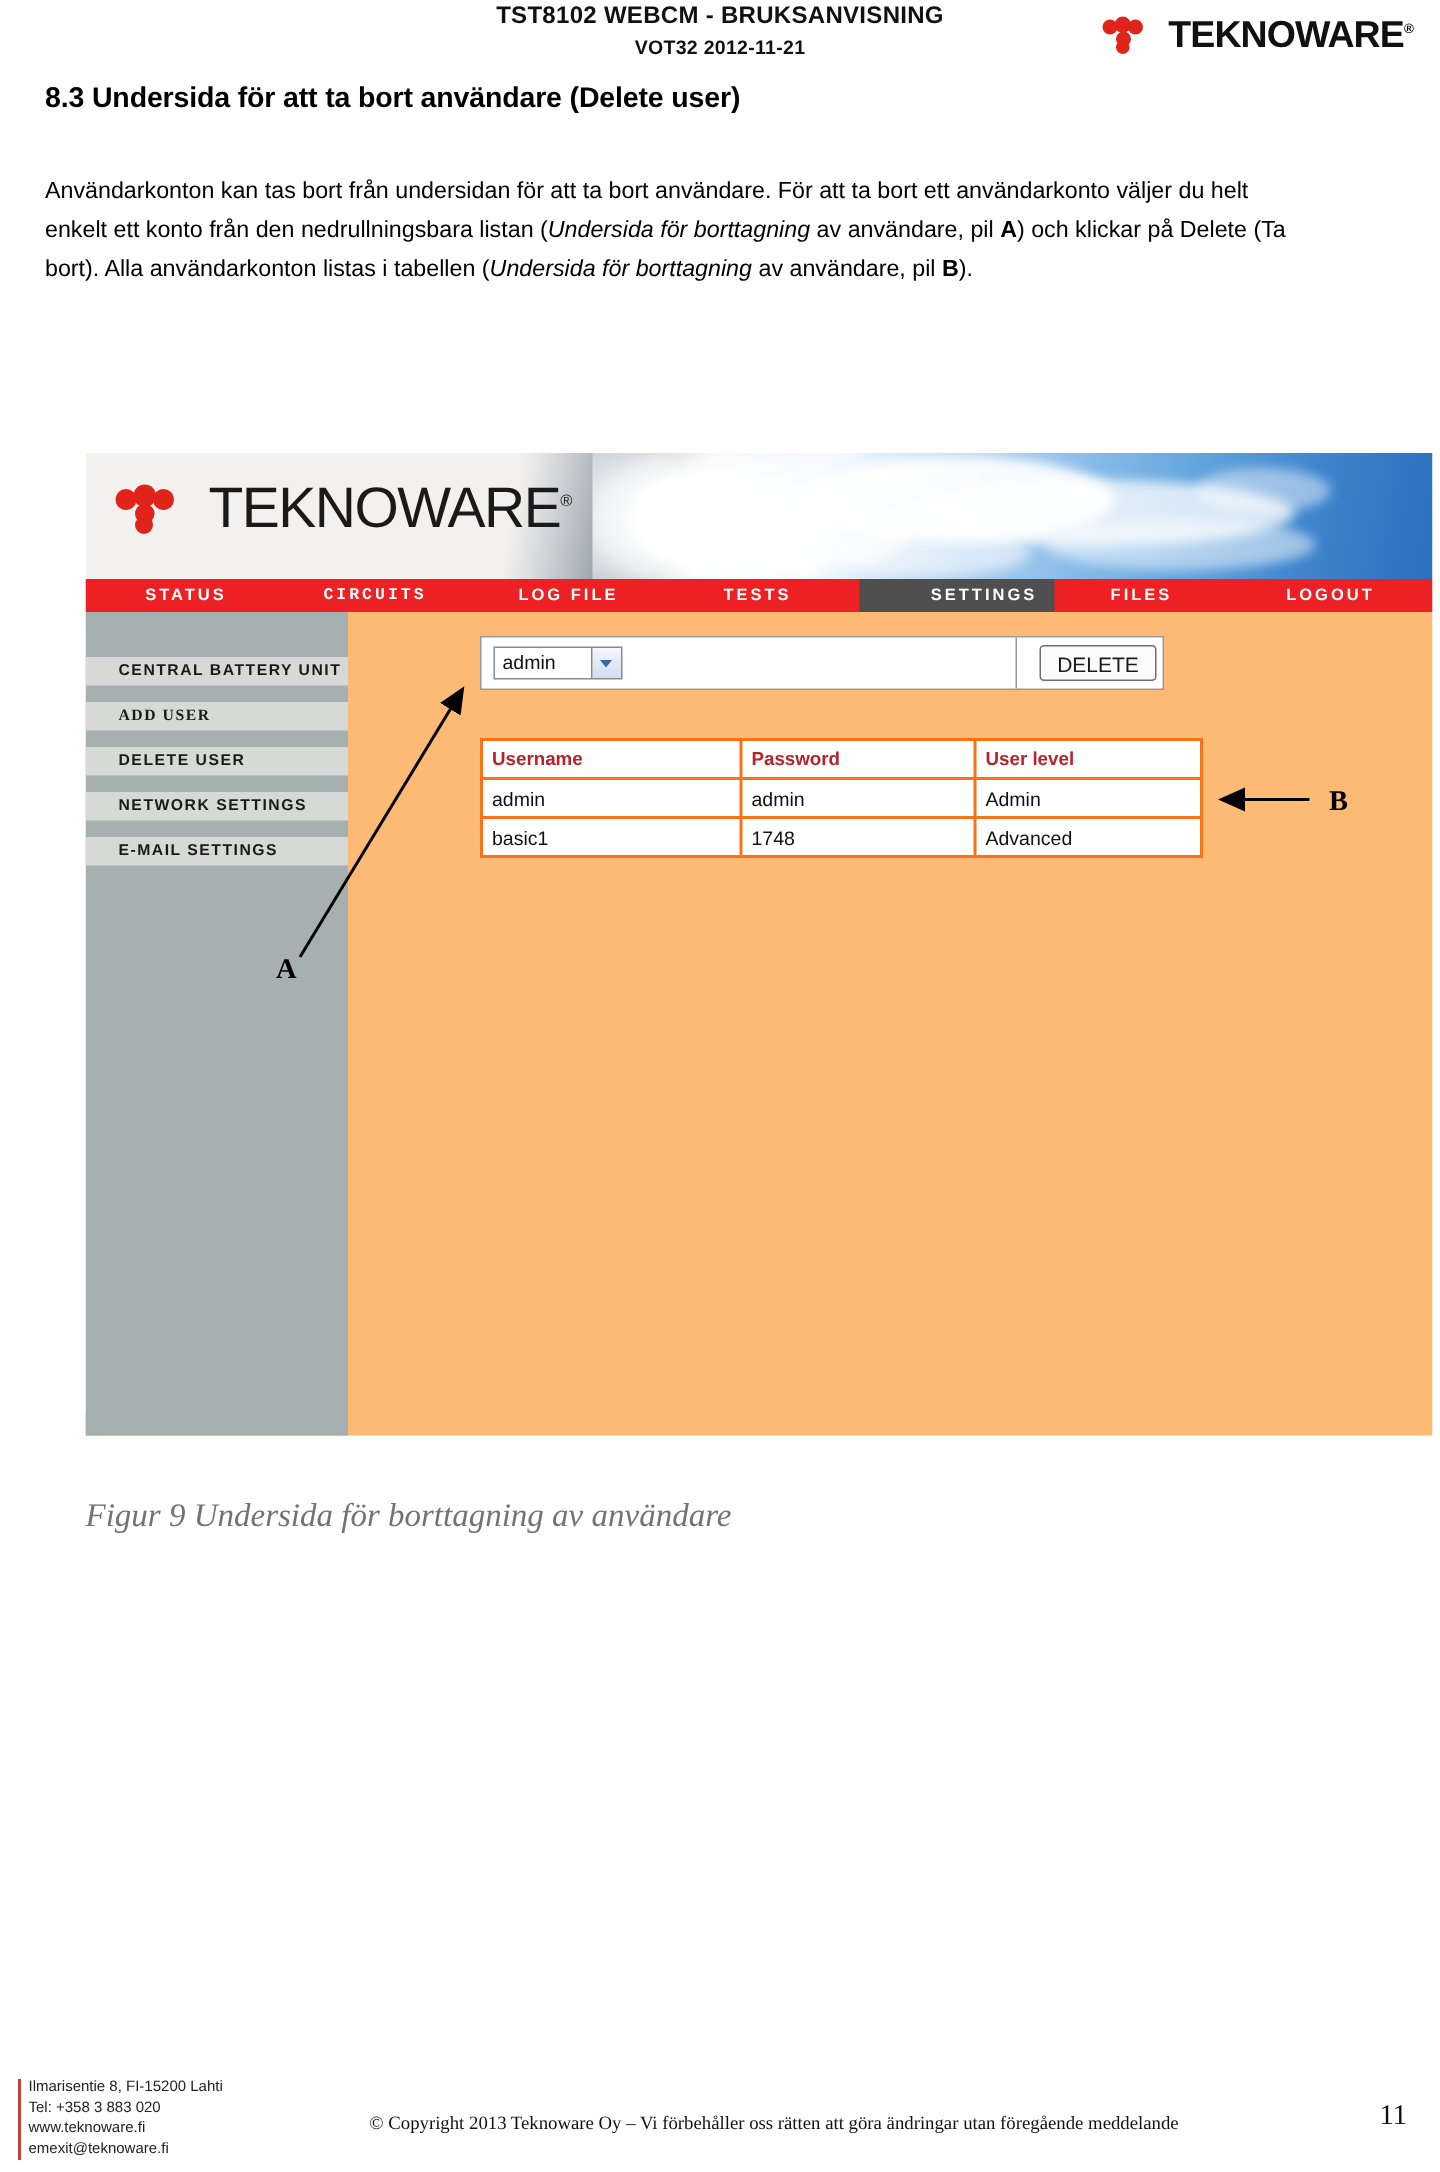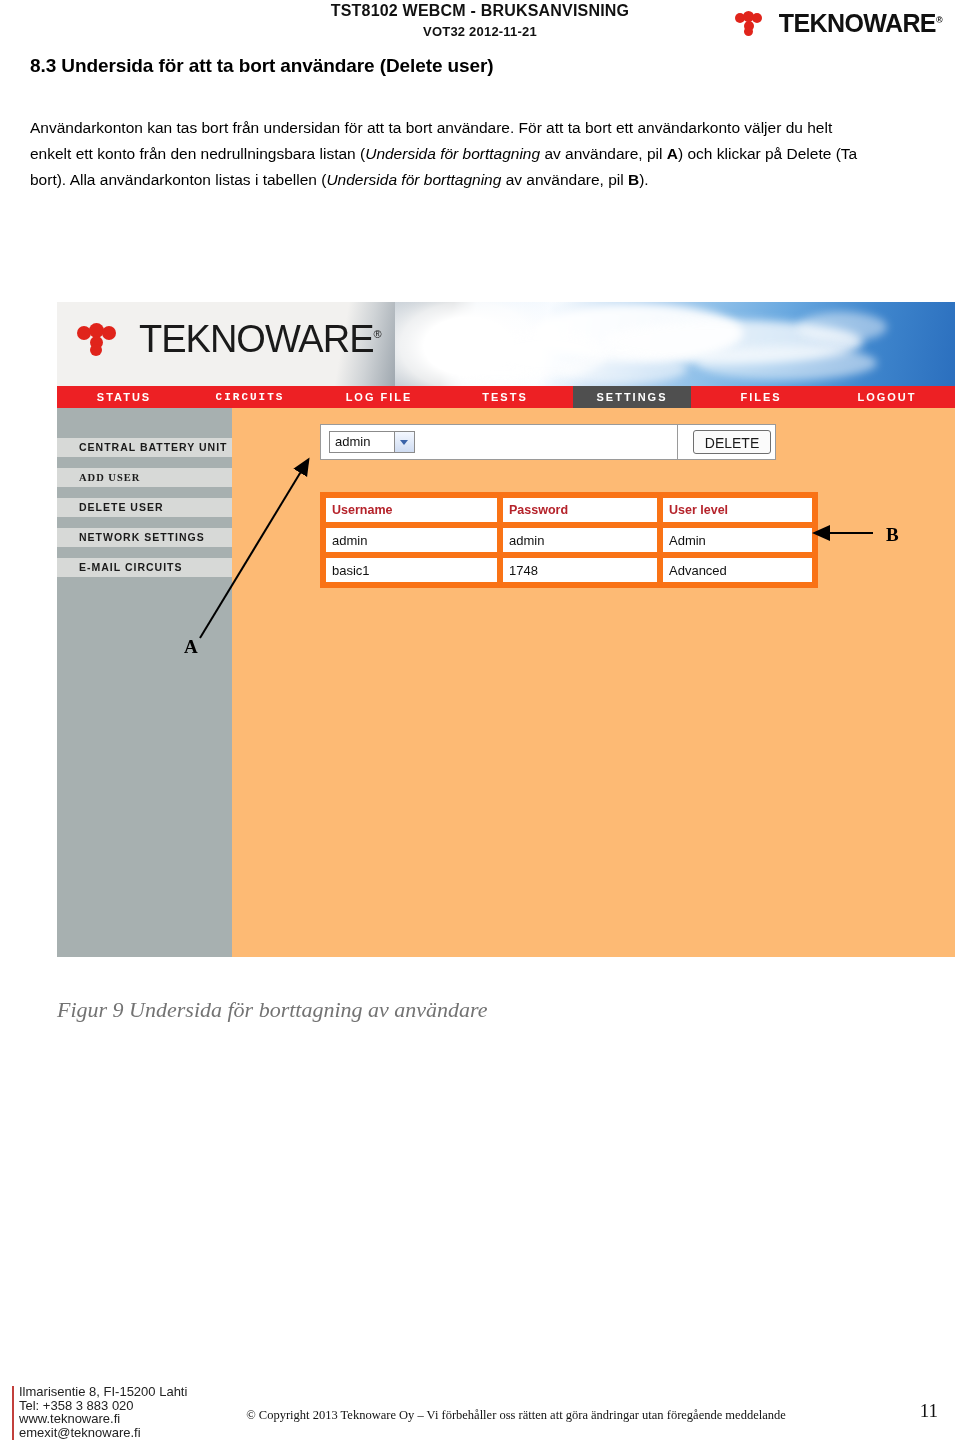--- a/index.html
+++ b/index.html
@@ -117,42 +117,42 @@
     position:absolute;left:372px;top:5px;width:78px;height:24px;
     border:1px solid #6f6f6f;border-radius:3px;background:#fbfbfb;
     font-size:14px;text-align:center;line-height:24px;color:#1a1a1a;box-sizing:border-box;
   }
 
   .utable{
     position:absolute;left:88px;top:84px;width:456px;
     border-collapse:collapse;table-layout:fixed;
   }
   .utable td,.utable th{
-    border:6px solid #f97316;height:24px;font-size:13px;
+    border:2px solid #f97316;height:24px;font-size:13px;
     padding:0 0 0 6px;text-align:left;color:#111;background:#fff;
   }
   .utable th{color:#b5232b;font-weight:700;font-size:12.5px;}
 
   .shot-footer{position:absolute;left:0;top:655px;width:898px;height:23px;background:#ed2024;
     color:#ffffff;font-size:11px;font-weight:700;letter-spacing:5px;text-align:center;line-height:23px;}
   .shot-footer-gap{position:absolute;left:0;top:639px;width:175px;height:16px;background:#a7b0b0;}
 
   
   .ann-svg{position:absolute;left:0;top:0;width:960px;height:1448px;pointer-events:none;}
   .ann-label{position:absolute;font-family:"Liberation Serif", serif;font-weight:700;font-size:19px;color:#000;}
 
   
   .caption{
     position:absolute;left:57px;top:997px;width:700px;
     font-family:"Liberation Serif", serif;font-style:italic;font-size:22px;color:#737373;
   }
 
   
   .foot-rule{position:absolute;left:12px;top:1386px;width:2px;height:54px;background:#c2403c;}
-  .foot-addr{position:absolute;left:19px;top:1385px;width:220px;font-size:13px;line-height:13.5px;color:#222;}
+  .foot-addr{position:absolute;left:19px;top:1385px;width:220px;font-size:10px;line-height:13.5px;color:#222;}
   .foot-copy{position:absolute;left:166px;top:1408px;width:700px;text-align:center;
     font-family:"Liberation Serif", serif;font-size:12.5px;color:#111;}
   .foot-page{position:absolute;right:22px;top:1400px;font-family:"Liberation Serif", serif;
     font-size:19px;color:#111;}
 </style>
 </head>
 <body>
 
 <div class="doc-header">
   <div class="doc-header-center">TST8102 WEBCM - BRUKSANVISNING</div>
@@ -204,31 +204,31 @@
         <span>TEKNOWARE</span><span class="reg">®</span>
       </span>
     </div>
   </div>
 
   <div class="navbar">
     <div class="nav-item" style="left:12px;width:110px;">STATUS</div>
     <div class="nav-item" style="left:138px;width:110px;font-family:Liberation Mono, monospace;">CIRCUITS</div>
     <div class="nav-item" style="left:262px;width:120px;">LOG FILE</div>
     <div class="nav-item" style="left:398px;width:100px;">TESTS</div>
-    <div class="nav-item active" style="left:516px;width:118px;">SETTINGS</div>
+    <div class="nav-item active" style="left:516px;width:94px;padding-left:36px;">SETTINGS</div>
     <div class="nav-item" style="left:652px;width:104px;">FILES</div>
     <div class="nav-item" style="left:772px;width:116px;">LOGOUT</div>
   </div>
 
   <div class="sidebar">
     <div class="side-item" style="top:30px;">CENTRAL BATTERY UNIT</div>
     <div class="side-item" style="top:60px;font-family:Liberation Serif, serif;">ADD USER</div>
     <div class="side-item" style="top:90px;">DELETE USER</div>
     <div class="side-item" style="top:120px;">NETWORK SETTINGS</div>
-    <div class="side-item" style="top:150px;">E-MAIL CIRCUITS</div>
+    <div class="side-item" style="top:150px;">E-MAIL SETTINGS</div>
   </div>
 
   <div class="content">
 
     <div class="toolbar">
       <div class="sel">
         <span>admin</span>
         <span class="arrowbox"></span>
       </div>
       <div class="divider"></div>

